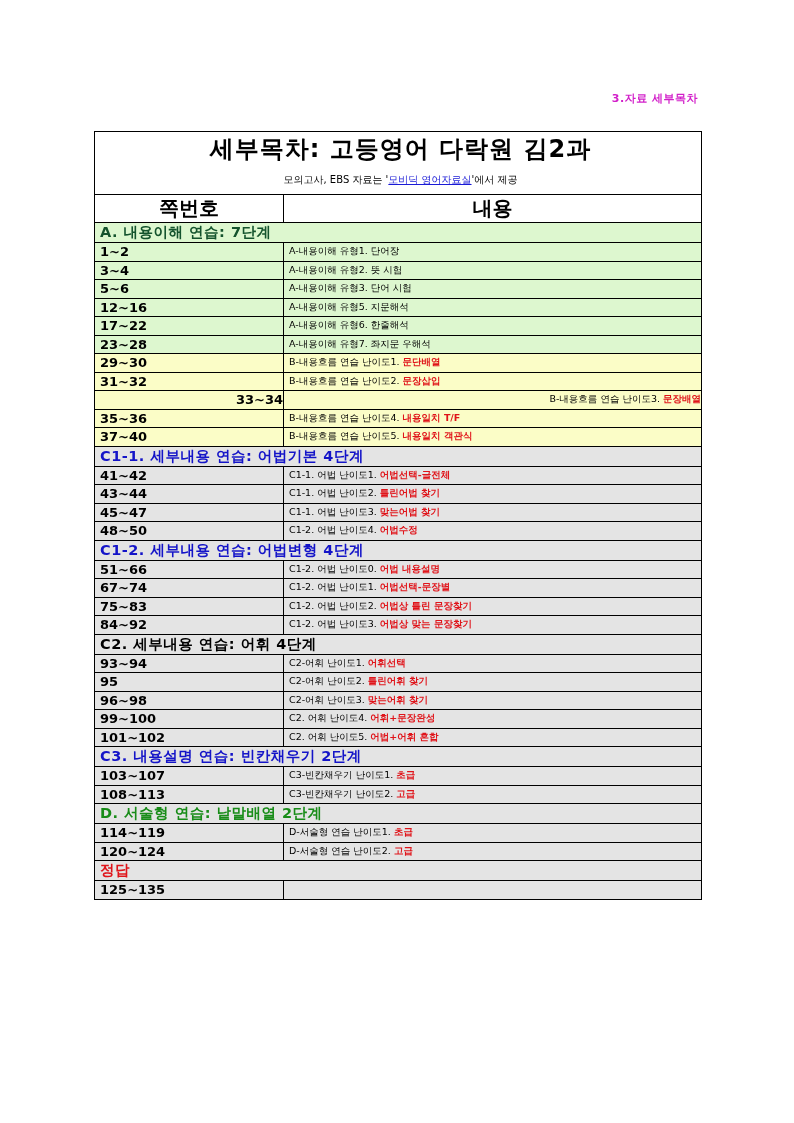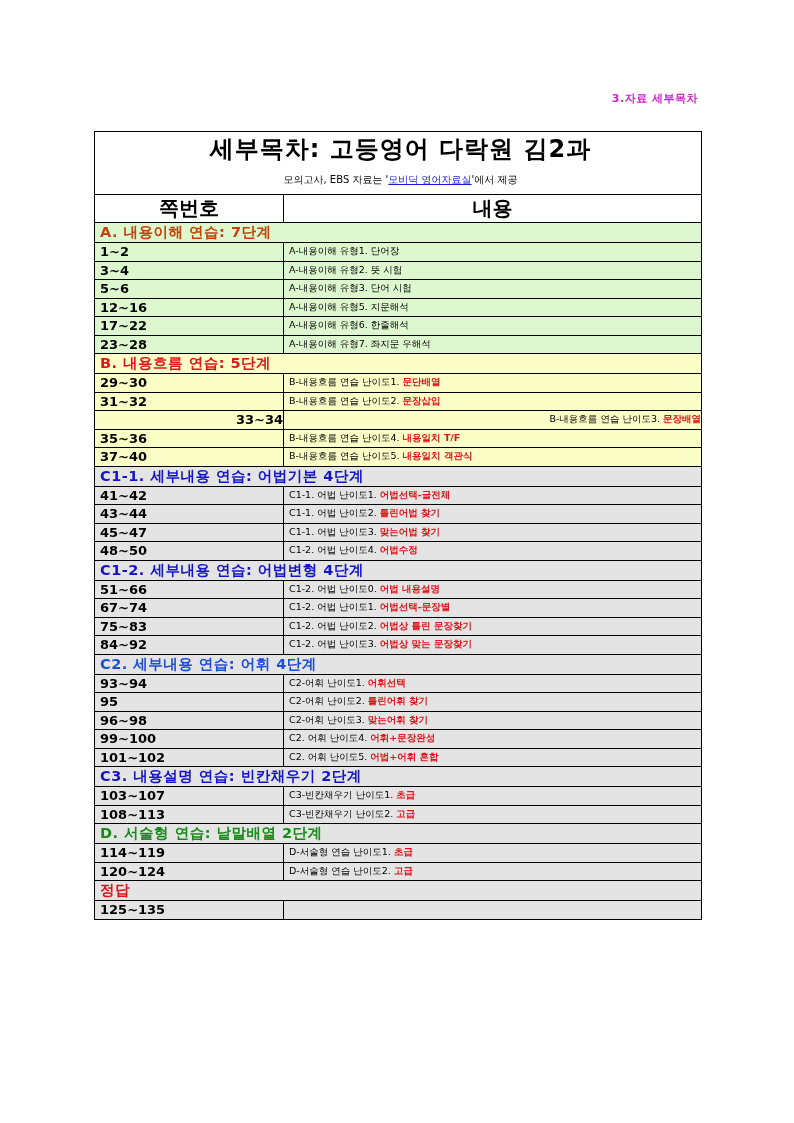--- a/index.html
+++ b/index.html
@@ -34,21 +34,21 @@
       <td colspan="2" class="title-cell">세부목차: 고등영어 다락원 김2과</td>
     </tr>
     <tr>
       <td colspan="2" class="subtitle-cell"><span>모의고사, EBS 자료는 '</span><span class="link">모비딕 영어자료실</span><span>'에서 제공</span></td>
     </tr>
     <tr>
       <td class="hdr-cell">쪽번호</td>
       <td class="hdr-cell">내용</td>
     </tr>
   <tr>
-        <td colspan="2" class="section-cell" style="background: rgb(221, 247, 207); color: #c2410c;">A. 내용이해 연습: 7단계</td>
+        <td colspan="2" class="section-cell" style="background: rgb(221, 247, 207); color: #14532d;">A. 내용이해 연습: 7단계</td>
       </tr>
       <tr style="background: rgb(221, 247, 207);">
         <td class="row-page">1~2</td>
         <td class="row-desc"><span>A-내용이해 유형1. 단어장</span><span class="hl"></span></td>
       </tr>
       <tr style="background: rgb(221, 247, 207);">
         <td class="row-page">3~4</td>
         <td class="row-desc"><span>A-내용이해 유형2. 뜻 시험</span><span class="hl"></span></td>
       </tr>
       <tr style="background: rgb(221, 247, 207);">
@@ -59,23 +59,20 @@
         <td class="row-page">12~16</td>
         <td class="row-desc"><span>A-내용이해 유형5. 지문해석</span><span class="hl"></span></td>
       </tr>
       <tr style="background: rgb(221, 247, 207);">
         <td class="row-page">17~22</td>
         <td class="row-desc"><span>A-내용이해 유형6. 한줄해석</span><span class="hl"></span></td>
       </tr>
       <tr style="background: rgb(221, 247, 207);">
         <td class="row-page">23~28</td>
         <td class="row-desc"><span>A-내용이해 유형7. 좌지문 우해석</span><span class="hl"></span></td>
-      </tr>
-      <tr>
-        <td colspan="2" class="section-cell" style="background: rgb(251, 253, 199); color: rgb(224, 20, 26);">B. 내용흐름 연습: 5단계</td>
       </tr>
       <tr style="background: rgb(251, 253, 199);">
         <td class="row-page">29~30</td>
         <td class="row-desc"><span>B-내용흐름 연습 난이도1. </span><span class="hl">문단배열</span></td>
       </tr>
       <tr style="background: rgb(251, 253, 199);">
         <td class="row-page">31~32</td>
         <td class="row-desc"><span>B-내용흐름 연습 난이도2. </span><span class="hl">문장삽입</span></td>
       </tr>
       <tr style="background: rgb(251, 253, 199); text-align: right;">
@@ -122,21 +119,21 @@
       </tr>
       <tr style="background: rgb(228, 228, 228);">
         <td class="row-page">75~83</td>
         <td class="row-desc"><span>C1-2. 어법 난이도2. </span><span class="hl">어법상 틀린 문장찾기</span></td>
       </tr>
       <tr style="background: rgb(228, 228, 228);">
         <td class="row-page">84~92</td>
         <td class="row-desc"><span>C1-2. 어법 난이도3. </span><span class="hl">어법상 맞는 문장찾기</span></td>
       </tr>
       <tr>
-        <td colspan="2" class="section-cell" style="background: rgb(228, 228, 228); color: #1d4ed8;">C2. 세부내용 연습: 어휘 4단계</td>
+        <td colspan="2" class="section-cell" style="background: rgb(228, 228, 228); color: #000000;">C2. 세부내용 연습: 어휘 4단계</td>
       </tr>
       <tr style="background: rgb(228, 228, 228);">
         <td class="row-page">93~94</td>
         <td class="row-desc"><span>C2-어휘 난이도1. </span><span class="hl">어휘선택</span></td>
       </tr>
       <tr style="background: rgb(228, 228, 228);">
         <td class="row-page">95</td>
         <td class="row-desc"><span>C2-어휘 난이도2. </span><span class="hl">틀린어휘 찾기</span></td>
       </tr>
       <tr style="background: rgb(228, 228, 228);">

